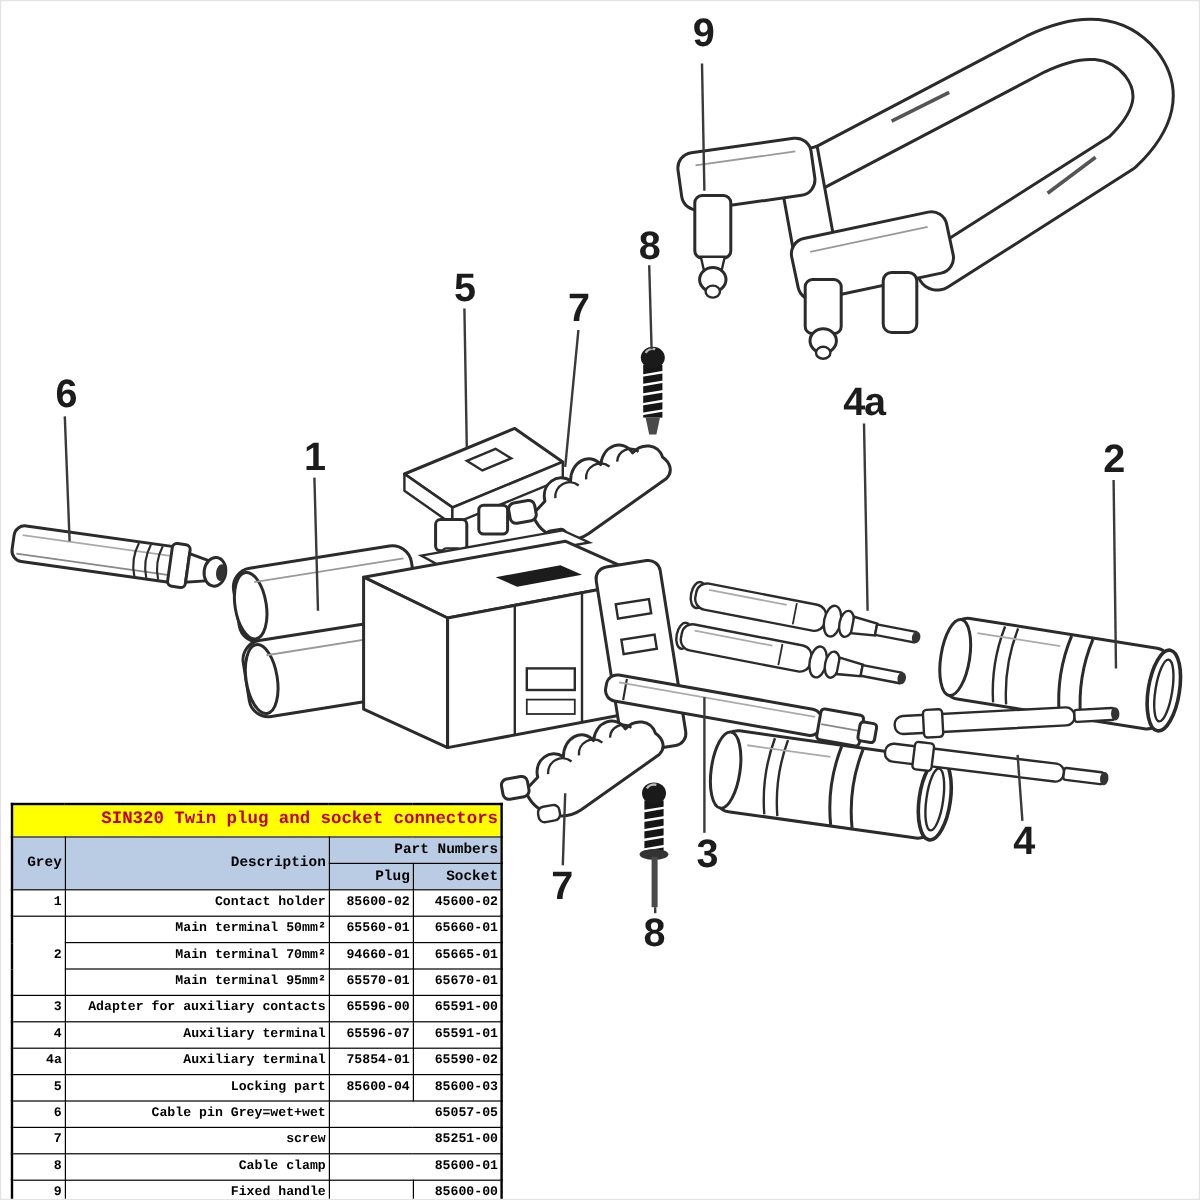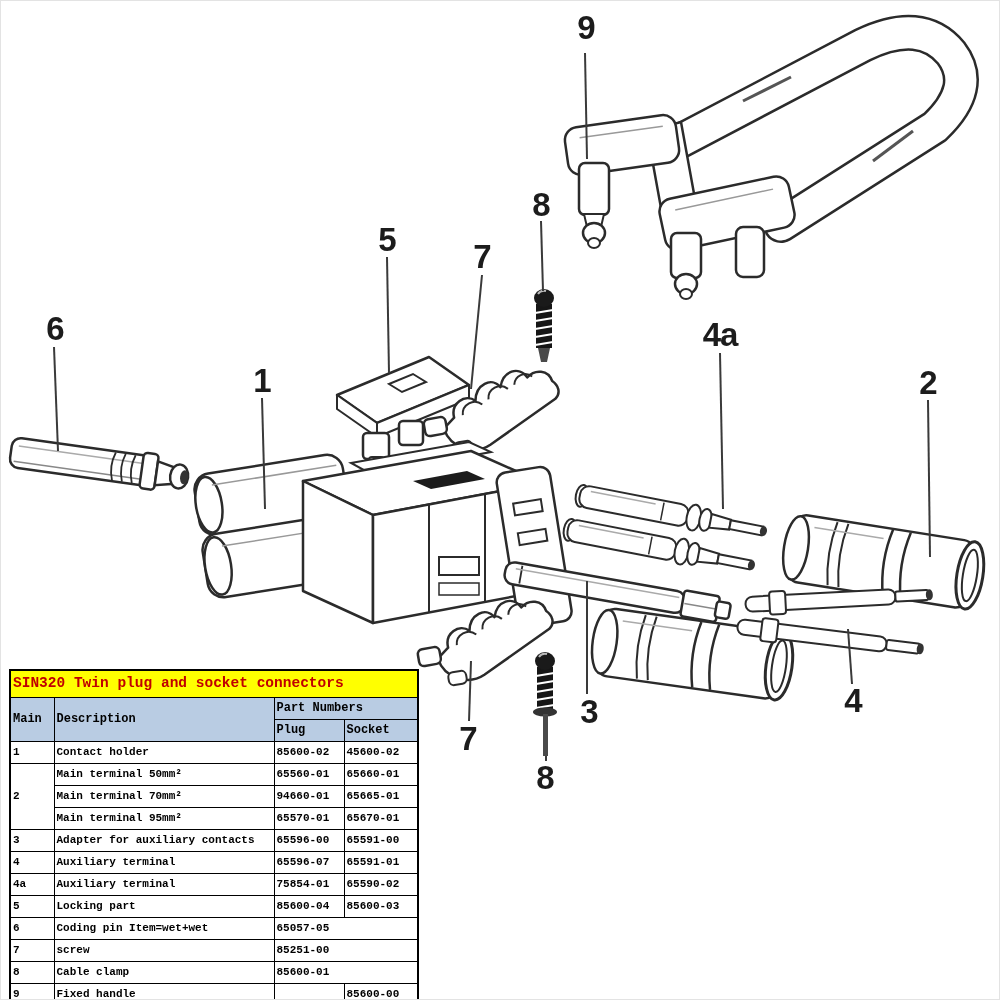--- a/index.html
+++ b/index.html
@@ -17,21 +17,21 @@
     user-select:none;
   }
   
   table.parts-table{
     position:absolute;left:8px;top:668px;width:408px;
     border-collapse:collapse;table-layout:fixed;background:#fff;
     font-family:"Liberation Mono","DejaVu Sans Mono",monospace;
     color:#000;border:2px solid #000;
   }
   .parts-table td,.parts-table th{
-    border:1px solid #000;padding:0 2px;text-align:left;vertical-align:middle;
+    border:1px solid #000;padding:0 2px;text-align:right;vertical-align:middle;
     height:21px;overflow:hidden;white-space:nowrap;
     font-size:11px;font-weight:bold;line-height:1.05;
   }
   .parts-table .title-cell{
     background:#FFFF00;color:#C00000;font-size:14.5px;font-weight:bold;height:26px;
   }
   .parts-table th.hdr{background:#B9CCE3;font-size:12px;}
 </style>
 </head>
 <body>
@@ -231,21 +231,21 @@
       <col style="width:44px">
         <col style="width:220px">
         <col style="width:70px">
         <col style="width:74px">
     </colgroup>
     <tbody>
       <tr>
         <td colspan="4" class="title-cell">SIN320 Twin plug and socket connectors</td>
       </tr>
       <tr>
-        <th rowspan="2" class="hdr">Main</th>
+        <th rowspan="2" class="hdr">Grey</th>
         <th rowspan="2" class="hdr">Description</th>
         <th colspan="2" class="hdr">Part Numbers</th>
       </tr>
       <tr>
         <th class="hdr">Plug</th>
         <th class="hdr">Socket</th>
       </tr>
       <tr>
         <td>1</td>
         <td>Contact holder</td>
@@ -287,21 +287,21 @@
         <td>65590-02</td>
       </tr>
       <tr>
         <td>5</td>
         <td>Locking part</td>
         <td>85600-04</td>
         <td>85600-03</td>
       </tr>
       <tr>
         <td>6</td>
-        <td>Coding pin Item=wet+wet</td>
+        <td>Cable pin Grey=wet+wet</td>
         <td colspan="2">65057-05</td>
       </tr>
       <tr>
         <td>7</td>
         <td>screw</td>
         <td colspan="2">85251-00</td>
       </tr>
       <tr>
         <td>8</td>
         <td>Cable clamp</td>

